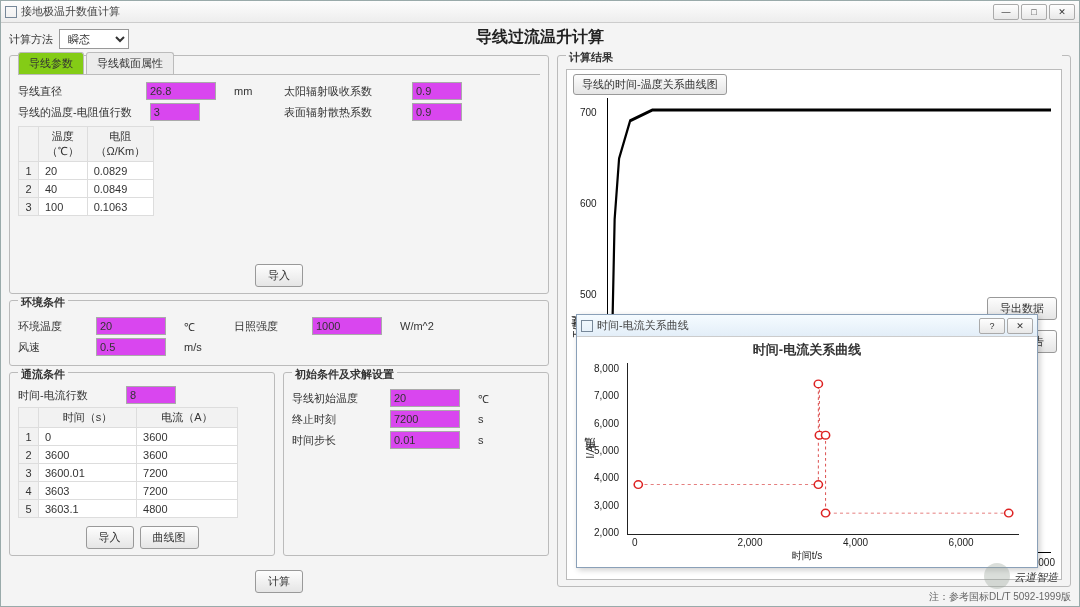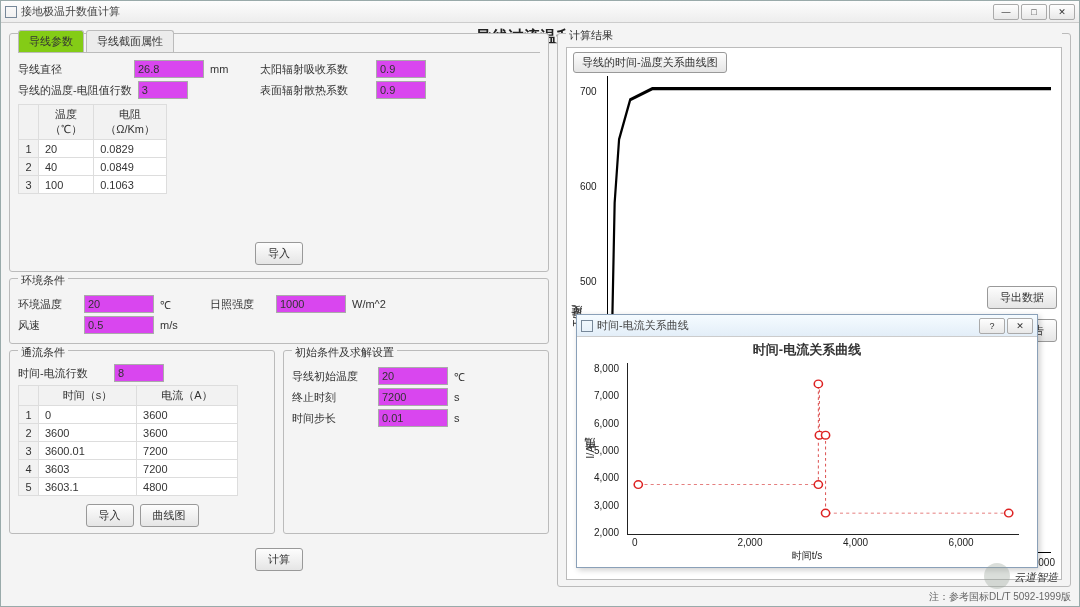--- a/index.html
+++ b/index.html
@@ -11,25 +11,25 @@
 .win-btns{display:flex;gap:2px}
 .win-btn{width:26px;height:16px;border:1px solid #aaa;background:linear-gradient(#fefefe,#e8e8e8);font-size:9px;display:flex;align-items:center;justify-content:center;border-radius:2px;cursor:pointer}
 .body{flex:1;display:flex;flex-direction:column;padding:6px 8px 2px 8px;background:#f4f4f4;position:relative}
 .toprow{display:flex;align-items:center;gap:6px;margin-bottom:2px}
 .sel{border:1px solid #999;background:#fff;height:20px;padding:0 4px;min-width:70px}
 h2.maintitle{position:absolute;left:0;right:0;text-align:center;top:4px;font-size:16px;font-weight:bold;color:#222}
 .cols{display:flex;flex:1;gap:8px;margin-top:4px;min-height:0}
 .leftcol{width:540px;display:flex;flex-direction:column;gap:6px}
 .rightcol{flex:1;display:flex;flex-direction:column;min-width:0}
 .group{border:1px solid #bbb;border-radius:3px;padding:6px 8px 6px 8px;background:#f4f4f4;position:relative}
-.group>.legend{position:relative;top:-12px;background:#f4f4f4;display:inline-block;padding:0 3px;font-weight:normal}
+.group>.legend{position:relative;top:-12px;background:#f4f4f4;display:inline-block;padding:0 3px;font-weight:bold}
 .tabs{display:flex;border-bottom:1px solid #bbb;margin-top:-10px}
 .tab{border:1px solid #bbb;border-bottom:none;padding:3px 10px;background:#ececec;margin-right:2px;border-radius:3px 3px 0 0;cursor:pointer}
 .tab.active{background:#84cc16}
-.formrow{display:flex;align-items:center;gap:6px;margin:3px 0}
+.formrow{display:flex;align-items:center;gap:18px;margin:3px 0}
 .lbl{min-width:110px}
 .inp{border:1px solid #aaa;background:#d946ef;height:18px;padding:0 3px;width:70px}
 .inp.w50{width:50px}
 .unit{min-width:30px}
 table.grid{border-collapse:collapse;background:#fff;border:1px solid #bbb;margin-top:2px}
 table.grid th,table.grid td{border:1px solid #ddd;padding:2px 6px;font-size:11px;text-align:left;height:18px}
 table.grid th{background:#f2f2f2;text-align:center;font-weight:normal}
 table.grid td.rn{background:#f2f2f2;text-align:center;width:20px}
 .btn{border:1px solid #999;background:linear-gradient(#fdfdfd,#e5e5e5);border-radius:3px;padding:3px 12px;cursor:pointer;display:inline-block}
 .rowend{display:flex;justify-content:center;margin-top:8px;gap:6px}
@@ -62,20 +62,24 @@
     <span class="title">接地极温升数值计算</span>
     <div class="win-btns">
       <span class="win-btn">—</span>
       <span class="win-btn">□</span>
       <span class="win-btn">✕</span>
     </div>
   </div>
 
   <div class="body">
     <h2 class="maintitle">导线过流温升计算</h2>
+    <div class="toprow">
+      <span class="lbl" style="min-width:auto">计算方法</span>
+      <select class="sel"><option>瞬态</option></select>
+    </div>
 
     <div class="cols">
 
       <div class="leftcol">
         <div class="group" style="flex:0 0 auto">
           <div class="tabs">
             <div class="tab active">导线参数</div>
             <div class="tab">导线截面属性</div>
           </div>
           <div style="display:flex;gap:20px;margin-top:4px">
@@ -94,21 +98,21 @@
               <div class="formrow">
                 <span class="lbl">太阳辐射吸收系数</span>
                 <input class="inp w50" value="0.9" style="">
               </div>
               <div class="formrow">
                 <span class="lbl">表面辐射散热系数</span>
                 <input class="inp w50" value="0.9" style="">
               </div>
             </div>
           </div>
-          <table class="grid" style="width:149px">
+          <table class="grid" style="width:136px">
             <tbody>
                 <tr>
                   <th></th>
                   <th>温度（℃）</th>
                   <th>电阻（Ω/Km）</th>
                 </tr>
             <tr>
                   <td class="rn">1</td>
                   <td>20</td>
                   <td>0.0829</td>

